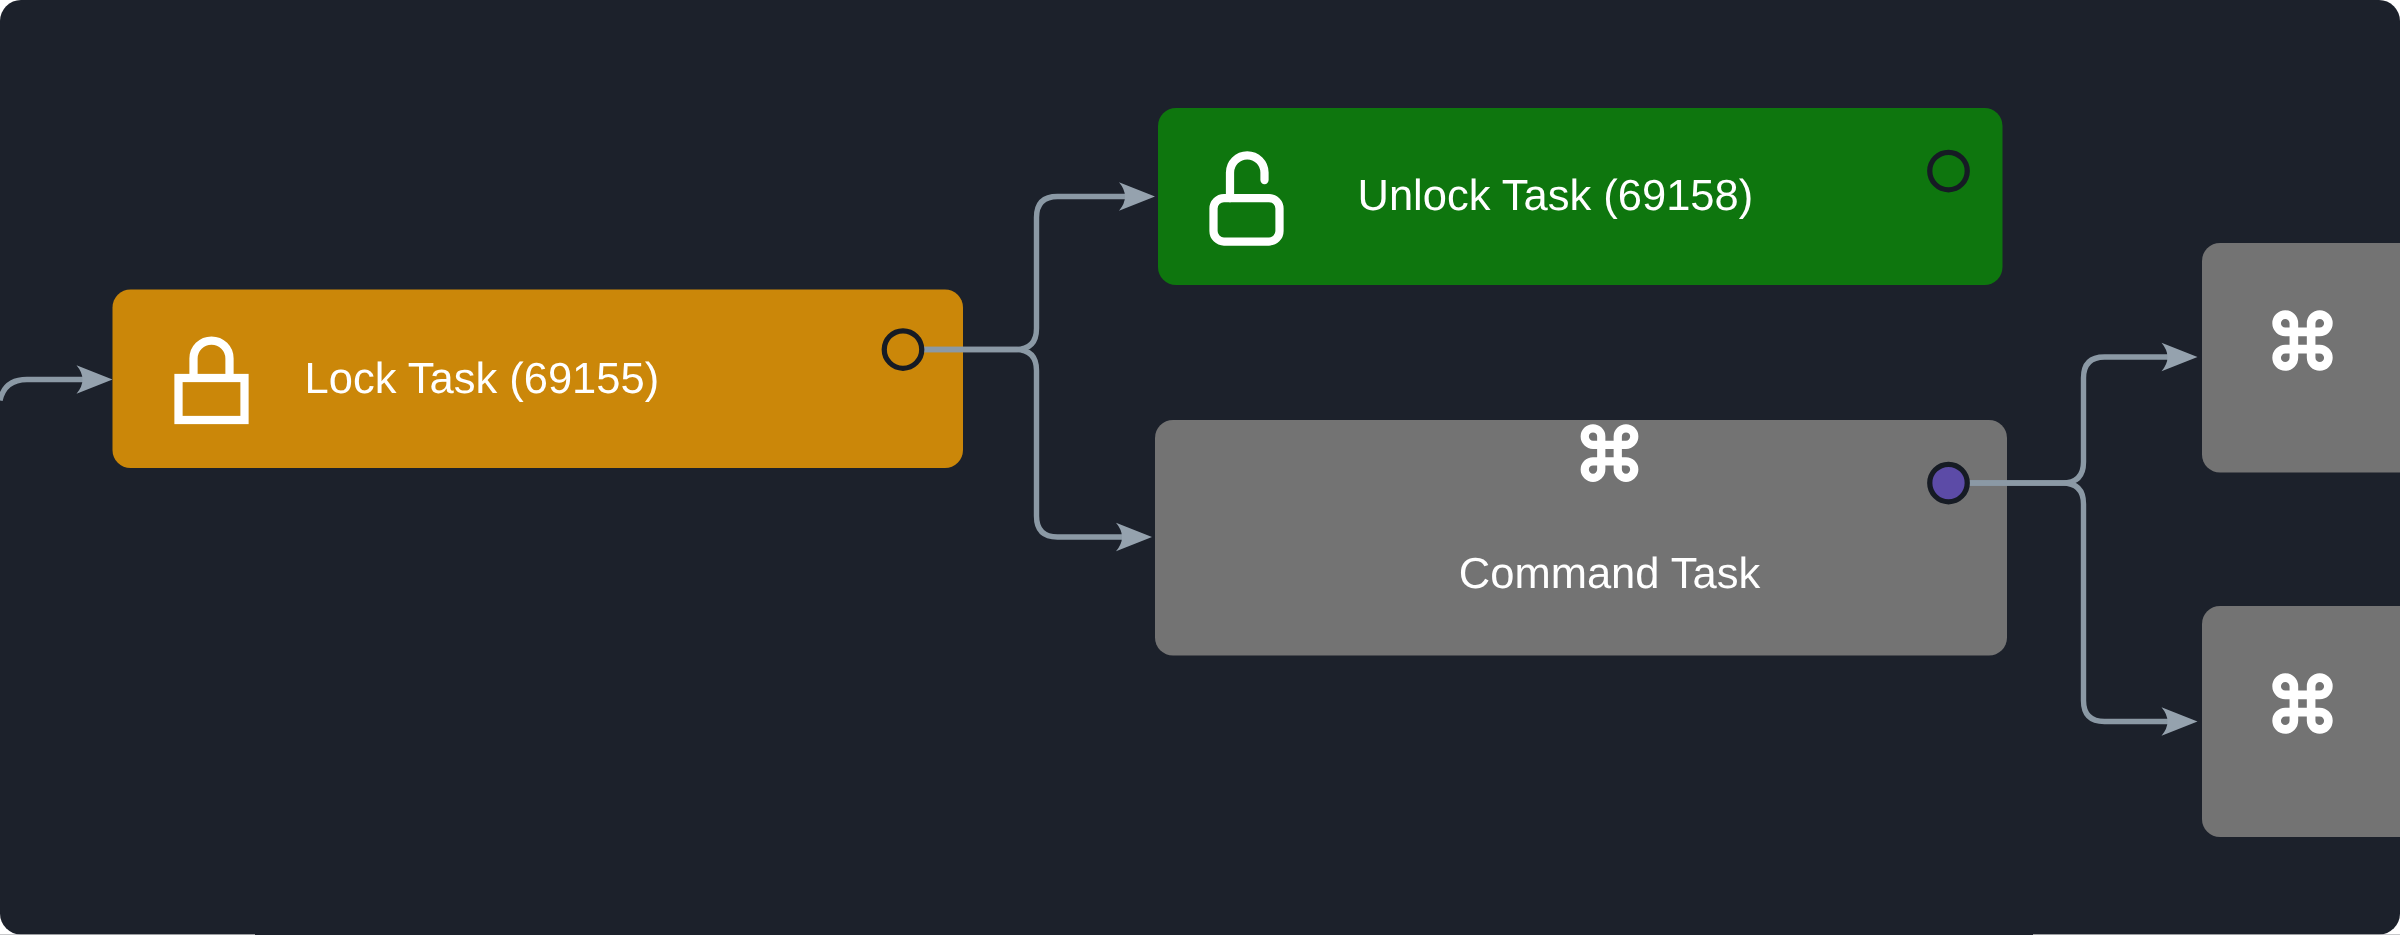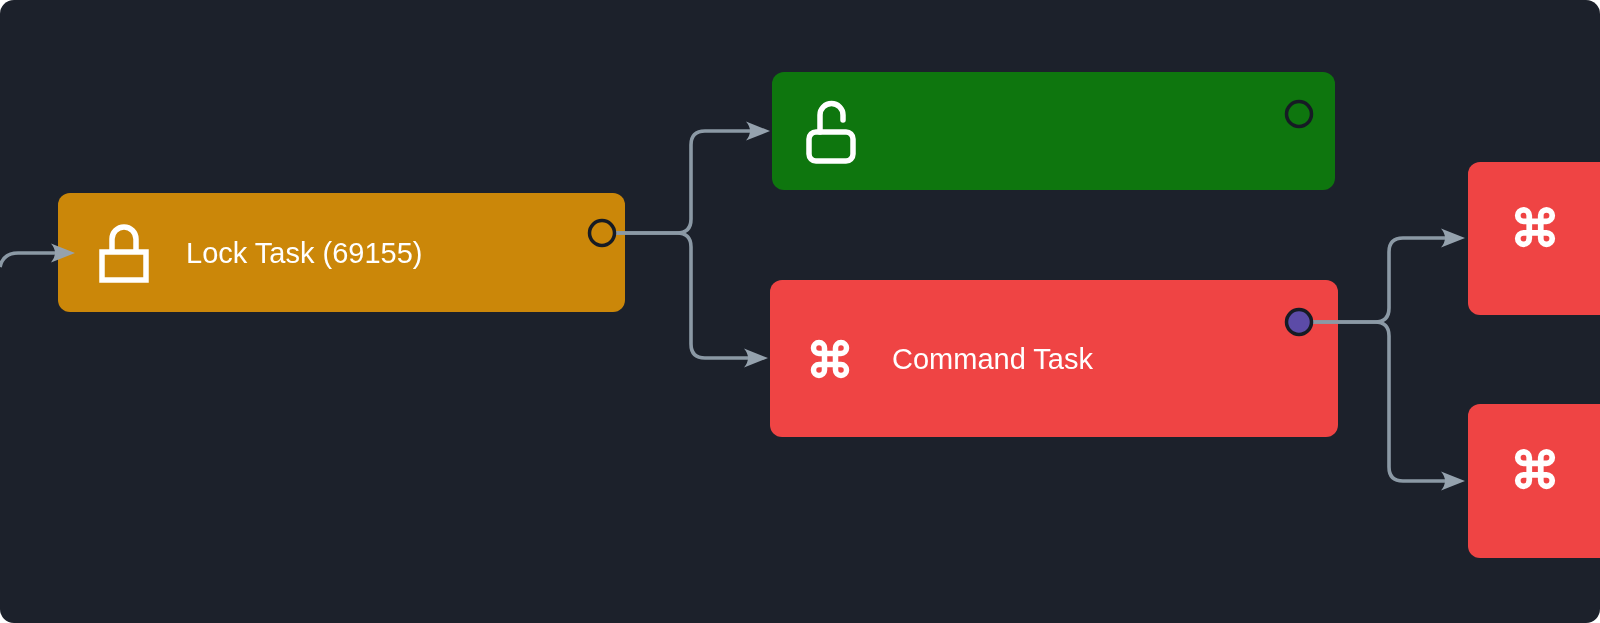--- a/index.html
+++ b/index.html
@@ -18,24 +18,24 @@
     display:flex;
     align-items:center;
     color:#ffffff;
     font-size:29px;
     line-height:38px;
     z-index:2;
     cursor:pointer;
   }
   .node-orange{background:#cb8709;}
   .node-green{background:#0e760e;}
-  .node-purple{background:#ef4444;}
+  .node-purple{background:#737373;flex-direction:column;}
   .node .icon{flex:0 0 auto;display:flex;align-items:center;justify-content:center;}
   .node .icon svg{display:block;}
-  .node-lock{left:58px;top:193px;width:527px;height:119px;padding-left:40px;gap:36px;}
+  .node-lock{left:75px;top:193px;width:527px;height:119px;padding-left:40px;gap:36px;}
   .node-unlock{left:772px;top:72px;width:530px;height:118px;padding-left:33px;gap:48px;}
   .node-command{left:770px;top:280px;width:530px;height:157px;padding-left:38px;gap:40px;}
   .node-side{width:160px;padding-left:44px;align-items:flex-start;}
   .node-side-top{left:1468px;top:162px;height:153px;}
   .node-side-bottom{left:1468px;top:404px;height:154px;}
   .node-side .icon{margin-top:42px;}
   .label{white-space:nowrap;}
   .label-lines span{display:block;}
   
   svg.edges{
@@ -65,20 +65,21 @@
     <span class="label">Lock Task (69155)</span>
   </div>
 
   <div class="node node-green node-unlock">
     <span class="icon">
       <svg width="52" height="70" viewBox="0 0 52 70" fill="none" xmlns="http://www.w3.org/2000/svg">
         <path d="M15 36 V19 a11.5 11.5 0 0 1 23 0 v5" stroke="#ffffff" stroke-width="5.5" fill="none" stroke-linecap="round"></path>
         <rect x="4" y="36" width="44" height="29" rx="7" stroke="#ffffff" stroke-width="5.5" fill="none"></rect>
       </svg>
     </span>
+    <span class="label">Unlock Task (69158)</span>
   </div>
 
   <div class="node node-purple node-command">
     <span class="icon">
       <svg width="44" height="44" viewBox="0 0 24 24" fill="none" xmlns="http://www.w3.org/2000/svg">
         <path d="M15 6v12a3 3 0 1 0 3-3H6a3 3 0 1 0 3 3V6a3 3 0 1 0-3 3h12a3 3 0 1 0-3-3" stroke="#ffffff" stroke-width="3" stroke-linecap="round" stroke-linejoin="round"></path>
       </svg>
     </span>
     <span class="label-lines">
       <span>Command Task</span>

